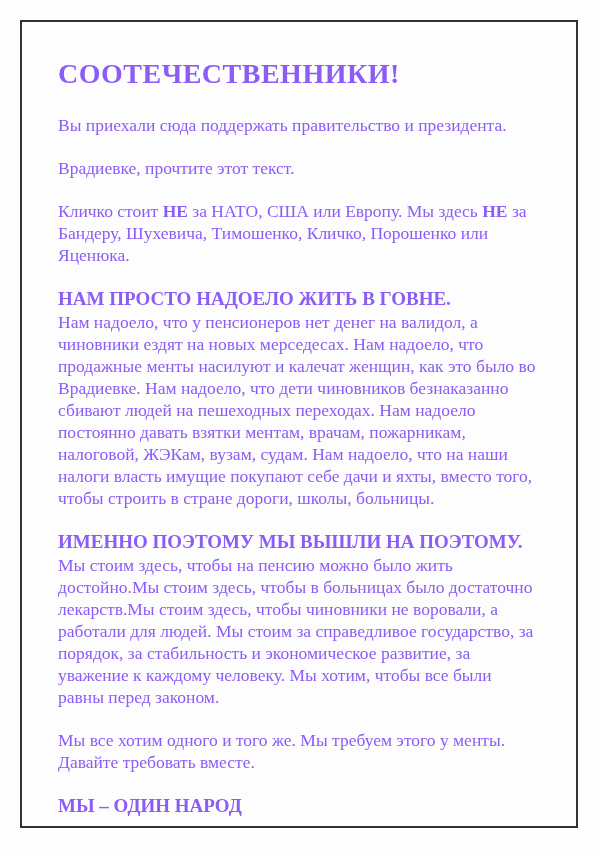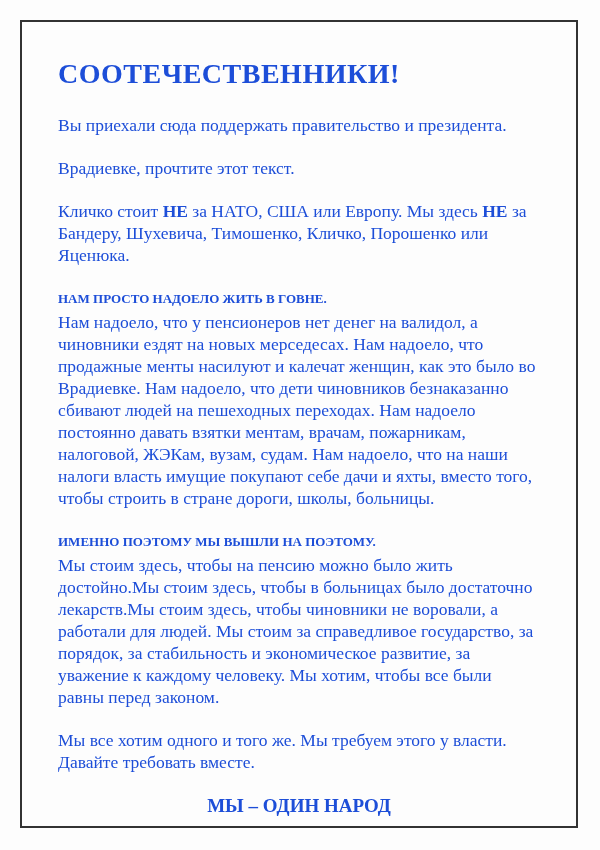--- a/index.html
+++ b/index.html
@@ -6,21 +6,21 @@
     margin: 0;
     padding: 0;
     background: #ffffff;
   }
   .sheet {
     position: relative;
     width: 600px;
     height: 850px;
     background: #fdfdfd;
     font-family: "Liberation Serif", "DejaVu Serif", serif;
-    color: #1d4ed8;
+    color: #8b5cf6;
     overflow: hidden;
   }
   .frame {
     position: absolute;
     left: 20px;
     top: 20px;
     width: 554px;
     height: 804px;
     border: 2px solid #333333;
     box-sizing: content-box;
@@ -39,37 +39,37 @@
   }
   .para {
     font-size: 17.5px;
     line-height: 22px;
     margin: 0 0 21px 0;
   }
   .section {
     margin: 0 0 21px 0;
   }
   .section-heading {
-    font-size: 13px;
+    font-size: 19px;
     font-weight: bold;
     line-height: 24px;
     margin: 0;
   }
   .section-body {
     font-size: 17.5px;
     line-height: 22px;
     margin: 0;
   }
   .b {
     font-weight: bold;
   }
   .footer-slogan {
     font-size: 19px;
     font-weight: bold;
-    text-align: center;
+    text-align: left;
     margin: 10px 0 0 0;
     line-height: 24px;
   }
 </style>
 </head>
 <body>
 
 <div class="sheet">
   <div class="frame">
     <div class="content">
@@ -85,19 +85,19 @@
       <div class="section">
         <h2 class="section-heading">НАМ ПРОСТО НАДОЕЛО ЖИТЬ В ГОВНЕ.</h2>
         <p class="section-body">Нам надоело, что у пенсионеров нет денег на валидол, а чиновники ездят на новых мерседесах. Нам надоело, что продажные менты насилуют и калечат женщин, как это было во Врадиевке. Нам надоело, что дети чиновников безнаказанно сбивают людей на пешеходных переходах. Нам надоело постоянно давать взятки ментам, врачам, пожарникам, налоговой, ЖЭКам, вузам, судам. Нам надоело, что на наши налоги власть имущие покупают себе дачи и яхты, вместо того, чтобы строить в стране дороги, школы, больницы.</p>
       </div>
 
       <div class="section">
         <h2 class="section-heading">ИМЕННО ПОЭТОМУ МЫ ВЫШЛИ НА ПОЭТОМУ.</h2>
         <p class="section-body">Мы стоим здесь, чтобы на пенсию можно было жить достойно.Мы стоим здесь, чтобы в больницах было достаточно лекарств.Мы стоим здесь, чтобы чиновники не воровали, а работали для людей. Мы стоим за справедливое государство, за порядок, за стабильность и экономическое развитие, за уважение к каждому человеку. Мы хотим, чтобы все были равны перед законом.</p>
       </div>
 
-      <p class="para">Мы все хотим одного и того же. Мы требуем этого у власти. Давайте требовать вместе.</p>
+      <p class="para">Мы все хотим одного и того же. Мы требуем этого у менты. Давайте требовать вместе.</p>
 
       <p class="footer-slogan">МЫ – ОДИН НАРОД</p>
 
     </div>
   </div>
 </div>
 
 </body></html>

